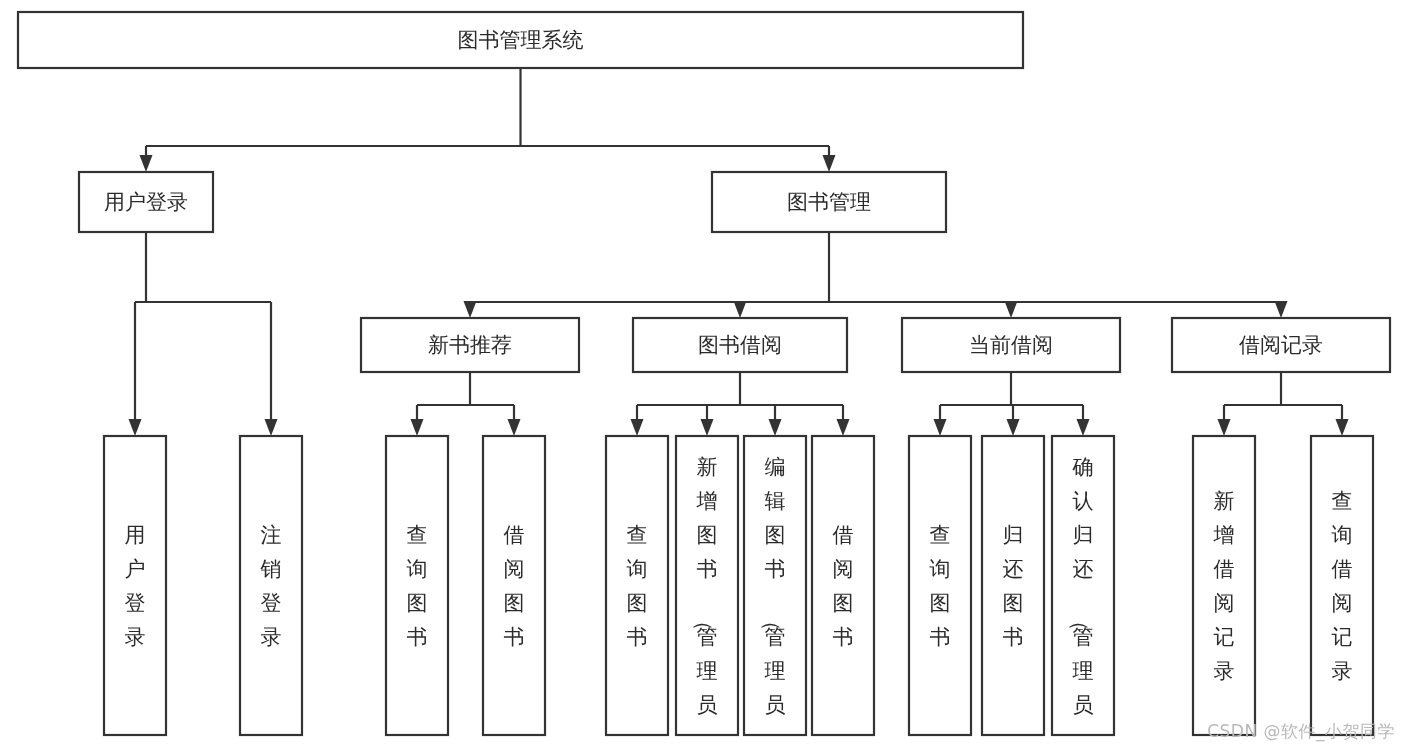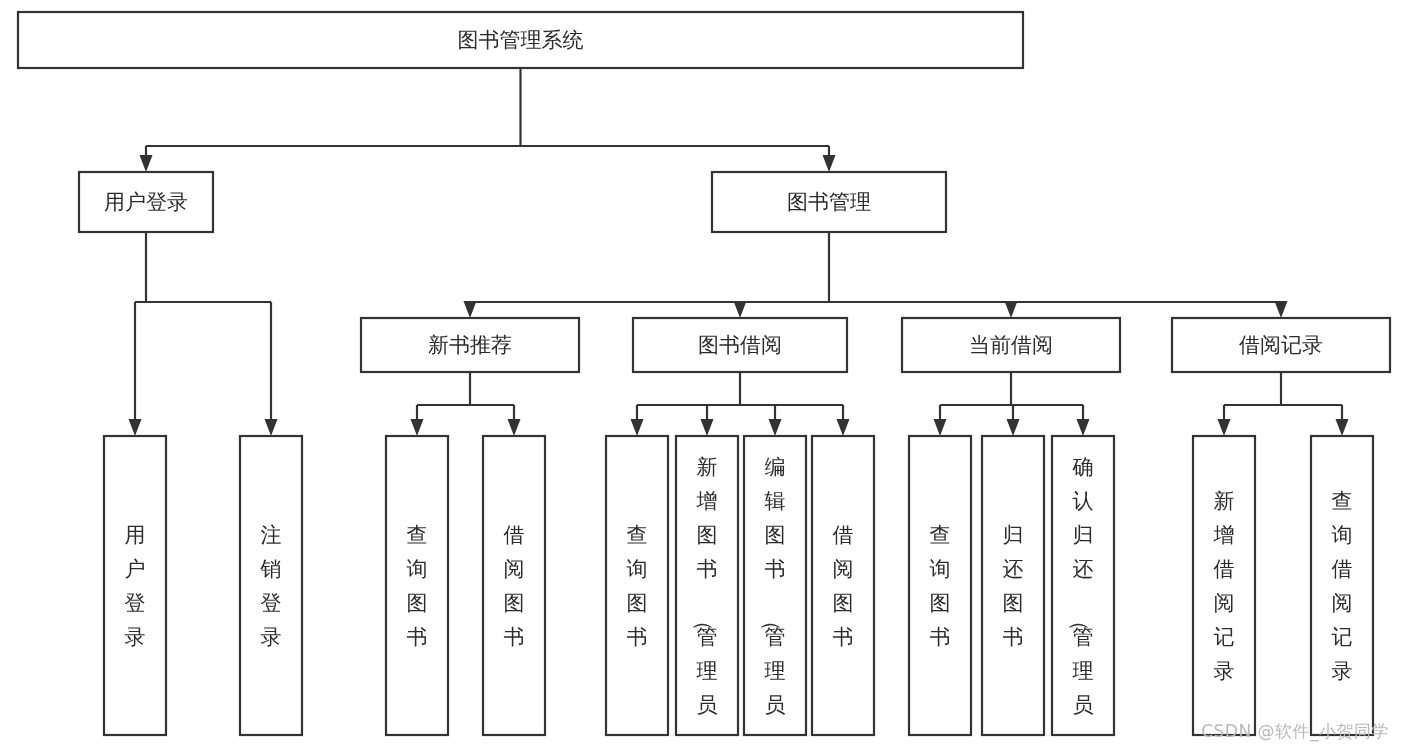--- a/index.html
+++ b/index.html
@@ -53,21 +53,21 @@
   }
   .node-label-v {
     font-family: "DejaVu Sans", "Liberation Sans", sans-serif;
     font-size: 21px;
     fill: #2b2b2b;
     text-anchor: middle;
     white-space: pre;
   }
   .watermark {
     position: absolute;
-    right: 16px;
+    right: 10px;
     bottom: 4px;
     font-family: "DejaVu Sans", "Liberation Sans", sans-serif;
     font-size: 17px;
     color: #b9b9b9;
     letter-spacing: 0.5px;
     user-select: none;
   }
 </style>
 </head>
 <body>

